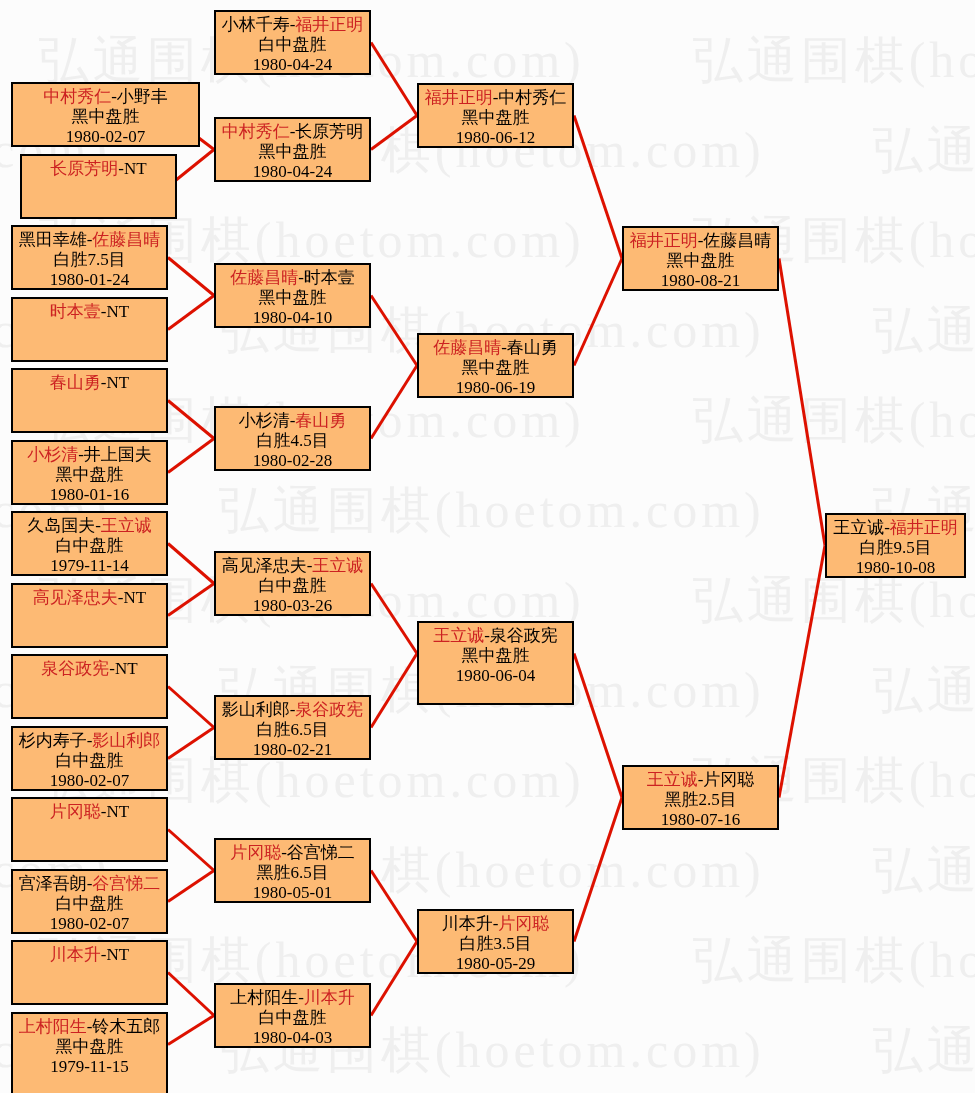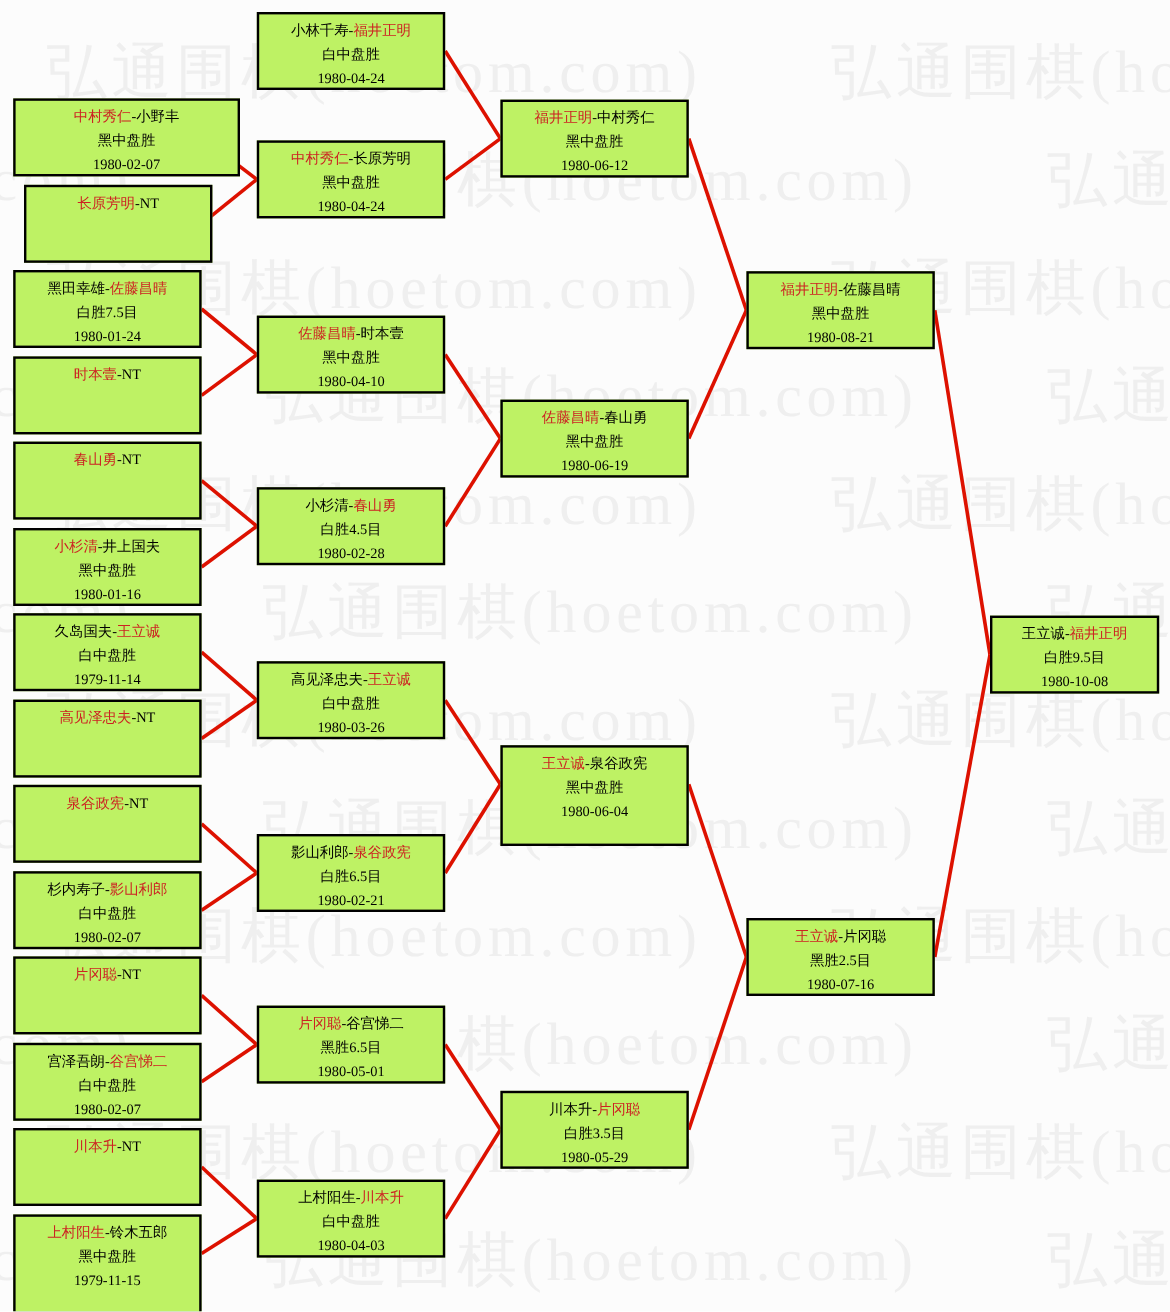--- a/index.html
+++ b/index.html
@@ -8,22 +8,22 @@
     background:#fcfcfc;
     font-family:"Liberation Serif","DejaVu Serif",serif;
   }
   .wm-row{
     position:absolute;white-space:nowrap;font-size:50px;line-height:50px;
     letter-spacing:4px;color:#efefef;user-select:none;pointer-events:none;
   }
   #lines{position:absolute;left:0;top:0;pointer-events:none;}
   .match{
     position:absolute;box-sizing:border-box;
-    border:2px solid #000;background:#bef264;
-    text-align:center;font-size:12px;line-height:20px;padding-top:3px;
+    border:2px solid #000;background:#fdba74;
+    text-align:center;font-size:17px;line-height:20px;padding-top:3px;
     color:#000;
   }
   .match .ln{height:20px;overflow:visible;white-space:nowrap;}
   .match .win{color:#cc2222;}
 </style>
 </head>
 <body>
 
 <div class="stage">
   <div id="watermark-layer" style="color: rgb(239, 239, 239);">

